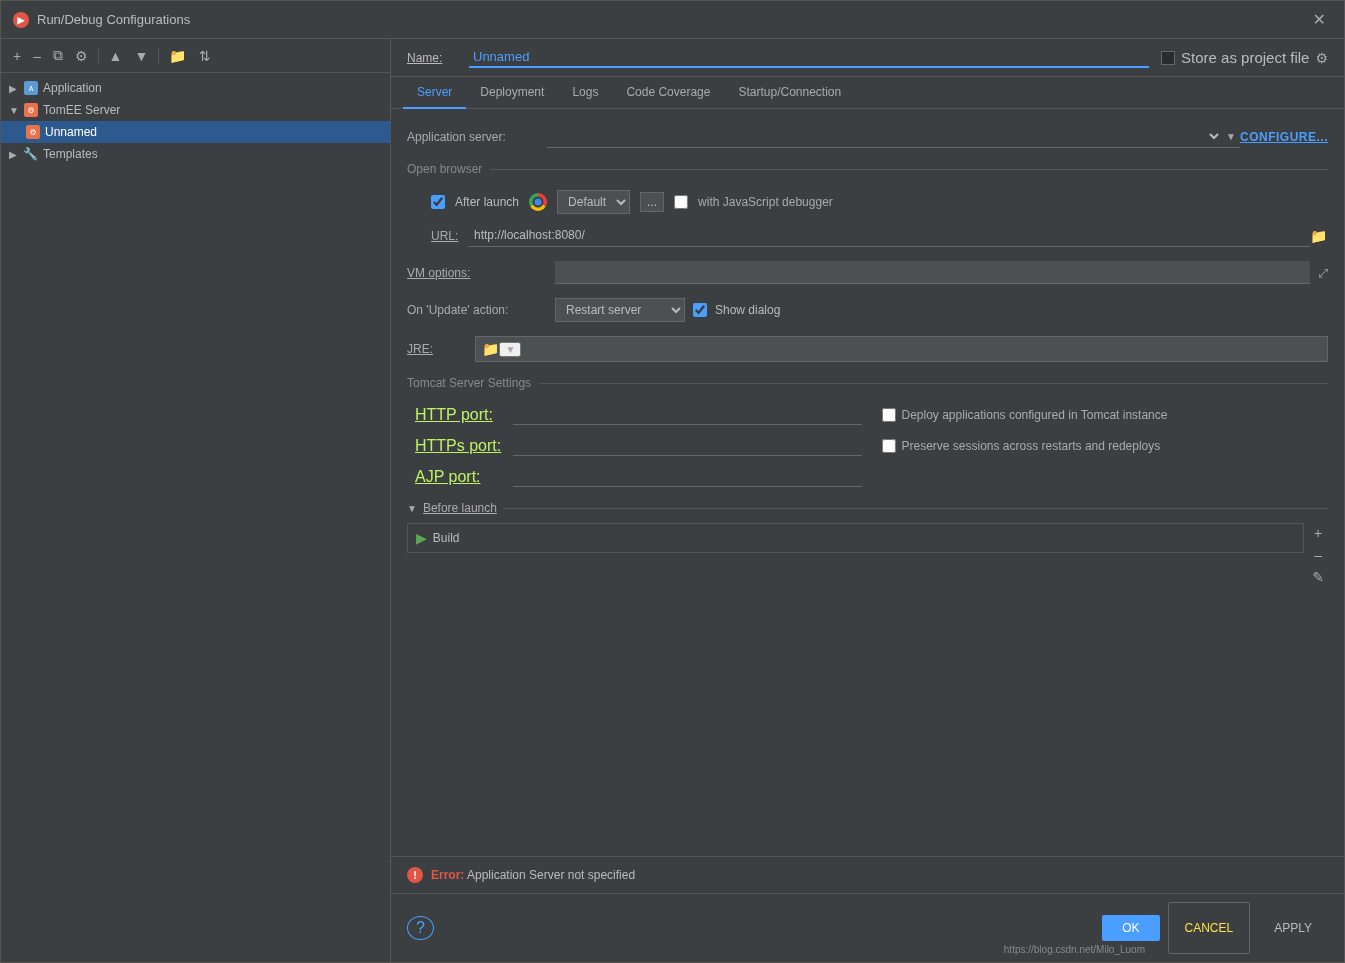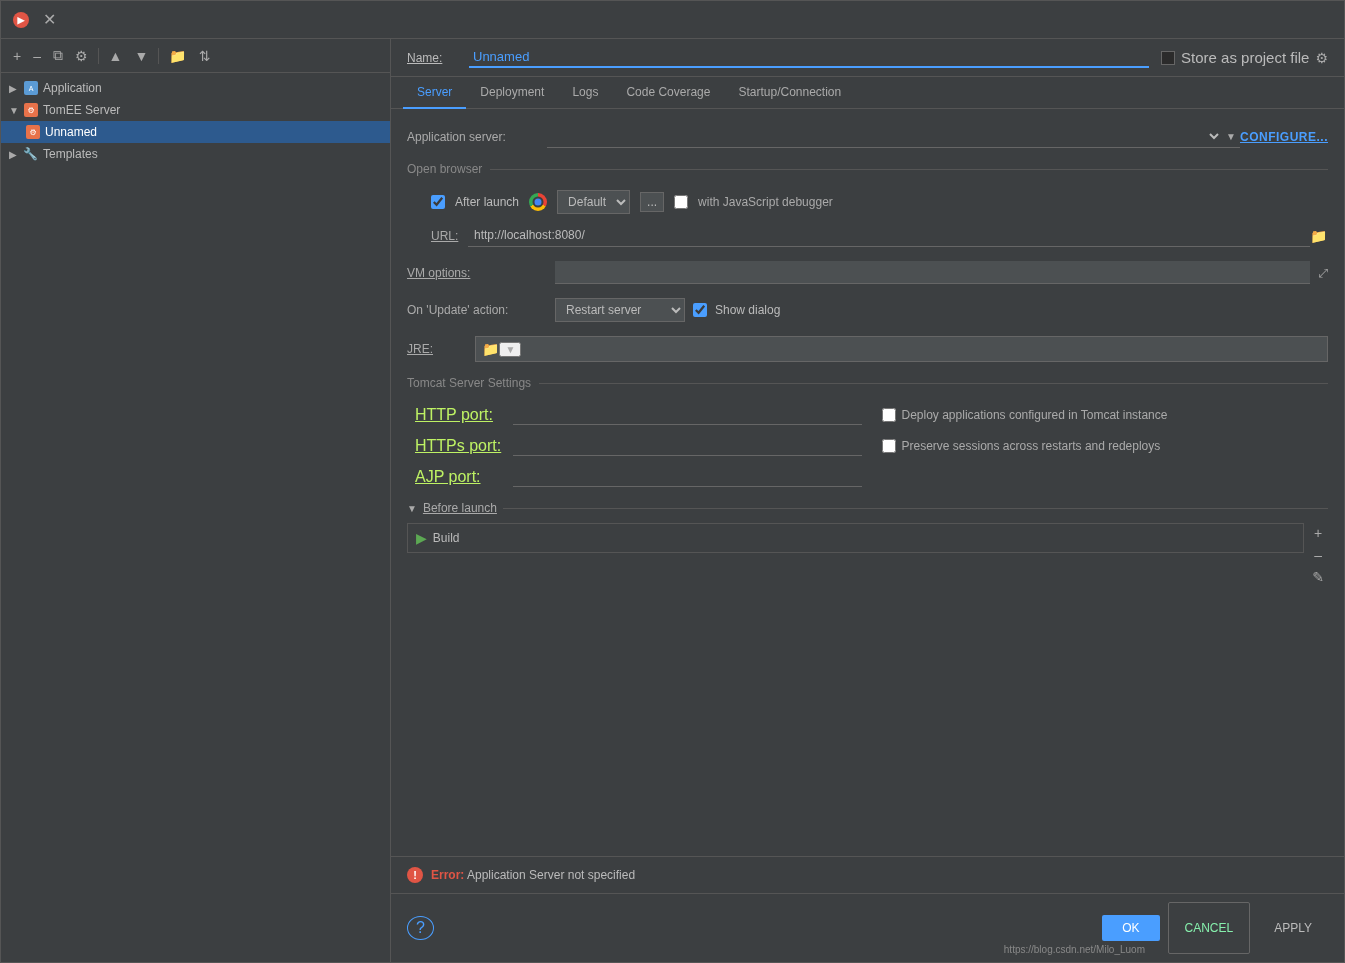--- a/index.html
+++ b/index.html
@@ -539,21 +539,21 @@
       border: none;
       color: white;
       padding: 6px 20px;
       cursor: pointer;
       font-size: 12px;
       border-radius: 2px;
     }
     .cancel-btn {
       background: none;
       border: 1px solid #666;
-      color: #86efac;
+      color: #fde047;
       padding: 18px 16px;
       cursor: pointer;
       font-size: 12px;
       border-radius: 2px;
     }
     .apply-btn {
       background: none;
       border: none;
       color: #bbbbbb;
       padding: 6px 16px;
@@ -587,20 +587,21 @@
       cursor: pointer;
     }
   </style>
 </head>
 <body>
 
 <div class="dialog">
 
   <div class="title-bar">
     <div class="title-bar-icon">▶</div>
+    <span class="title-bar-text">Run/Debug Configurations</span>
     <button class="title-close">✕</button>
   </div>
 
   <div class="main-content">
 
     <div class="left-panel">
 
       <div class="toolbar">
         <button class="toolbar-btn">+</button>
         <button class="toolbar-btn">–</button>

